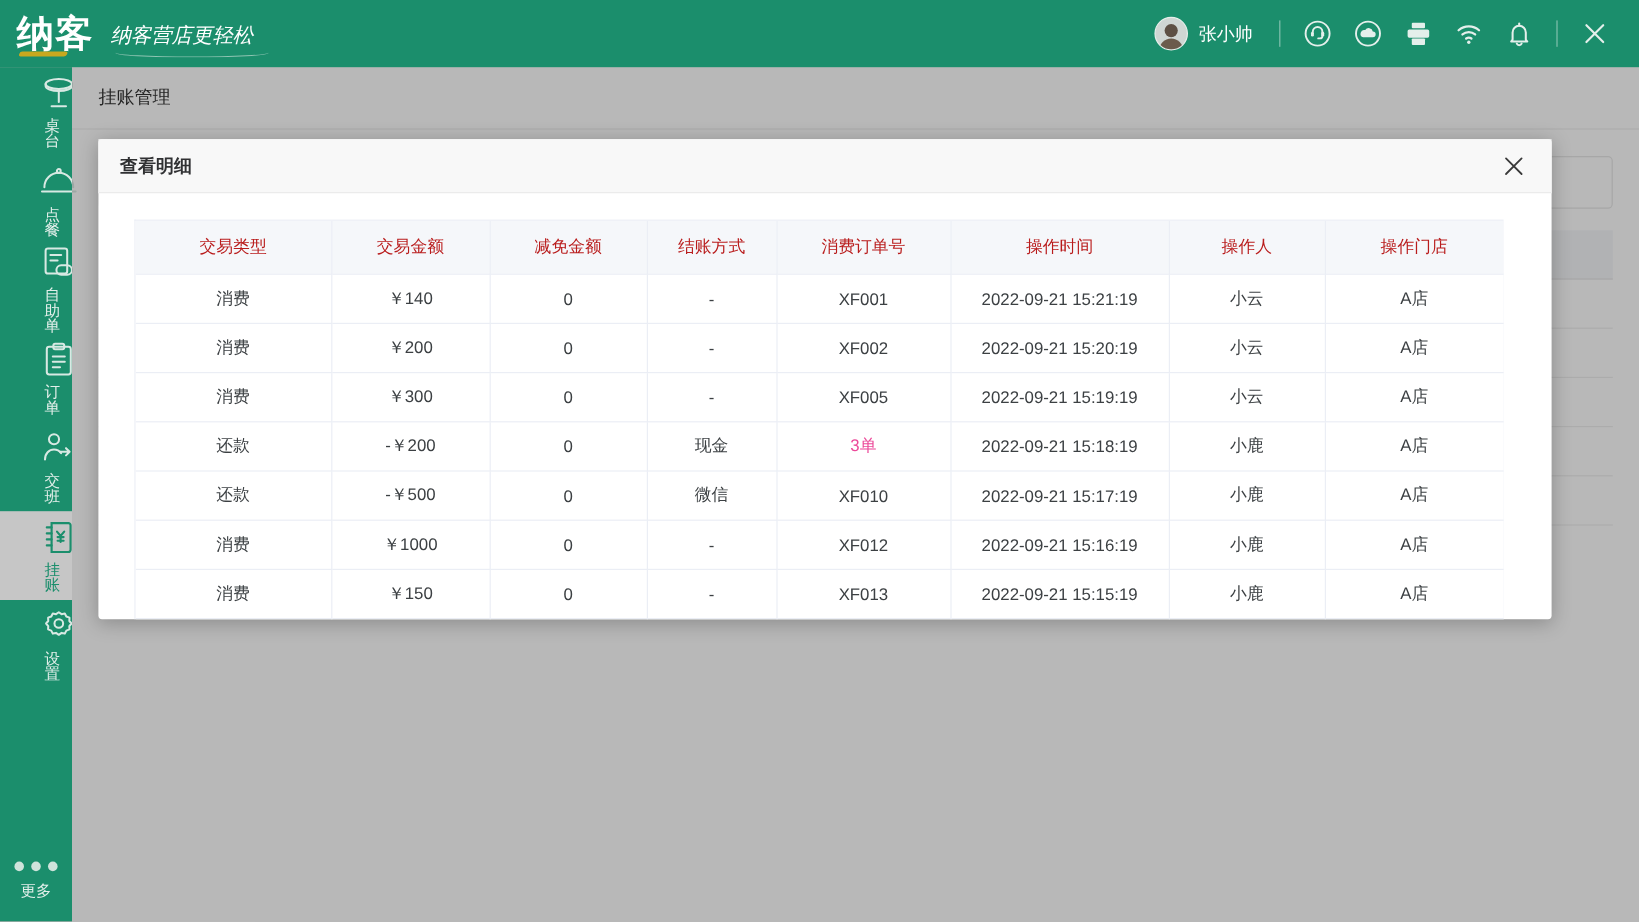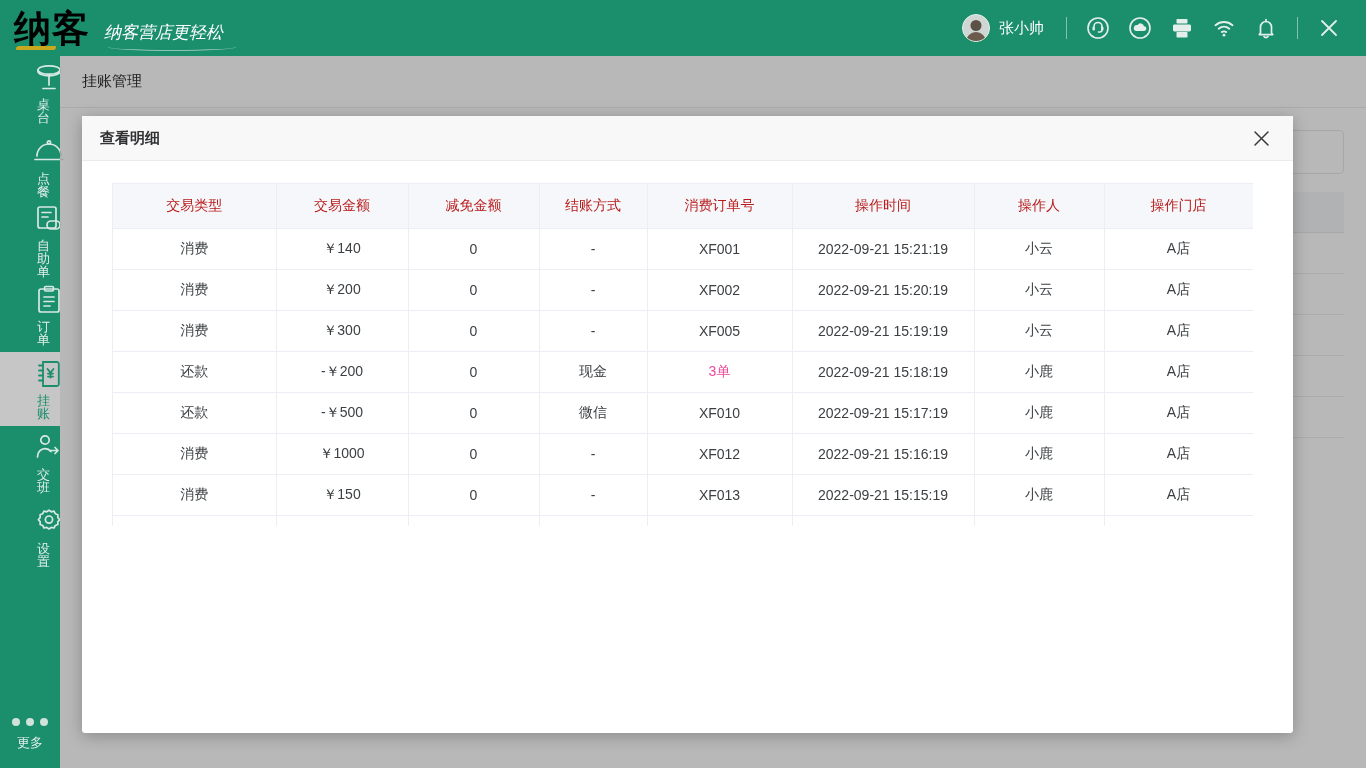--- a/index.html
+++ b/index.html
@@ -15,21 +15,21 @@
   
   .topbar {
     position: absolute; top: 0; left: 0;
     width: 1366px; height: 56px;
     background: #1b8e6c;
     display: flex; align-items: center;
     z-index: 40;
   }
   .brand { display: flex; align-items: flex-end; padding-left: 14px; }
   .brand-logo {
-    font-size: 37px; font-weight: bold; color: #000000;
+    font-size: 31px; font-weight: bold; color: #ffffff;
     letter-spacing: 1px; line-height: 1;
     font-family: "DejaVu Sans", "Liberation Sans", sans-serif;
     position: relative;
   }
   .brand-logo::after {
     content:""; position:absolute; left:2px; bottom:-3px;
     width:40px; height:4px; background:#c8a81e; border-radius:2px;
     transform: skewX(-20deg);
   }
   .brand-tag {
@@ -120,21 +120,21 @@
   .ghost-row.h { background:#f5f7fa; border-bottom:1px solid #e8e8e8; }
   .overlay-top {
     position:absolute; top:56px; left:60px; width:1306px; height:712px;
     background: rgba(0,0,0,0.28); z-index: 35;
   }
 
   
   .modal {
     position: absolute;
     left: 82px; top: 116px;
-    width: 1211px; height: 617px;
+    width: 1211px; height: 400px;
     background: #ffffff;
     border-radius: 3px;
     box-shadow: 0 3px 16px rgba(0,0,0,.25);
     z-index: 50;
     display: flex; flex-direction: column;
   }
   .modal-head {
     height: 45px; flex: none;
     display:flex; align-items:center;
     padding: 0 18px;
@@ -318,40 +318,40 @@
       <span>
         <svg width="28" height="30" viewBox="0 0 28 30" fill="none" stroke="#d8e9e3" stroke-width="1.7">
           <rect x="4" y="4" width="20" height="23" rx="2"></rect>
           <rect x="9.5" y="1.5" width="9" height="4.5" rx="1.4"></rect>
           <path d="M9 12h10 M9 16.5h10 M9 21h6" stroke-linecap="round"></path>
         </svg>
       </span>
       <span class="nlabel">订单</span>
     </div>
 
+    <div class="nav-item">
+      <span>
+        <svg width="30" height="30" viewBox="0 0 30 30" fill="none" stroke="#d8e9e3" stroke-width="1.7">
+          <circle cx="11" cy="7" r="4.2"></circle>
+          <path d="M3.5 24c0-5 3.4-8.4 7.5-8.4 2.4 0 4.5 1.1 5.9 3" stroke-linecap="round"></path>
+          <path d="M16 17.5h8 M21 14.5l3 3-3 3" stroke-linecap="round" stroke-linejoin="round"></path>
+        </svg>
+      </span>
+      <span class="nlabel">交班</span>
+    </div>
+
     <div class="nav-item active">
       <span>
         <svg width="28" height="30" viewBox="0 0 28 30" fill="none" stroke="#1b8e6c" stroke-width="1.8">
           <path d="M8 3h14a1.8 1.8 0 0 1 1.8 1.8v20.4A1.8 1.8 0 0 1 22 27H8V3z"></path>
           <path d="M4 6.5h4 M4 11.5h4 M4 16.5h4 M4 21.5h4" stroke-linecap="round"></path>
           <path d="M12.5 10l3 3.6 3-3.6 M13 14.6h5 M13 17.6h5 M15.5 13.6v5" stroke-linecap="round"></path>
         </svg>
       </span>
       <span class="nlabel">挂账</span>
-    </div>
-
-    <div class="nav-item">
-      <span>
-        <svg width="30" height="30" viewBox="0 0 30 30" fill="none" stroke="#d8e9e3" stroke-width="1.7">
-          <circle cx="11" cy="7" r="4.2"></circle>
-          <path d="M3.5 24c0-5 3.4-8.4 7.5-8.4 2.4 0 4.5 1.1 5.9 3" stroke-linecap="round"></path>
-          <path d="M16 17.5h8 M21 14.5l3 3-3 3" stroke-linecap="round" stroke-linejoin="round"></path>
-        </svg>
-      </span>
-      <span class="nlabel">交班</span>
     </div>
 
     <div class="nav-item">
       <span>
         <svg width="30" height="30" viewBox="0 0 30 30" fill="none" stroke="#d8e9e3" stroke-width="1.7">
           <path d="M15 3.2l2.3 1.6 2.7-.6 1.3 2.5 2.6 1-.1 2.8 1.8 2.1-1.8 2.1.1 2.8-2.6 1-1.3 2.5-2.7-.6L15 22l-2.3-1.6-2.7.6-1.3-2.5-2.6-1 .1-2.8L4.4 12.6l1.8-2.1-.1-2.8 2.6-1 1.3-2.5 2.7.6L15 3.2z" stroke-linejoin="round"></path>
           <circle cx="15" cy="12.6" r="3.6"></circle>
         </svg>
       </span>
       <span class="nlabel">设置</span>

